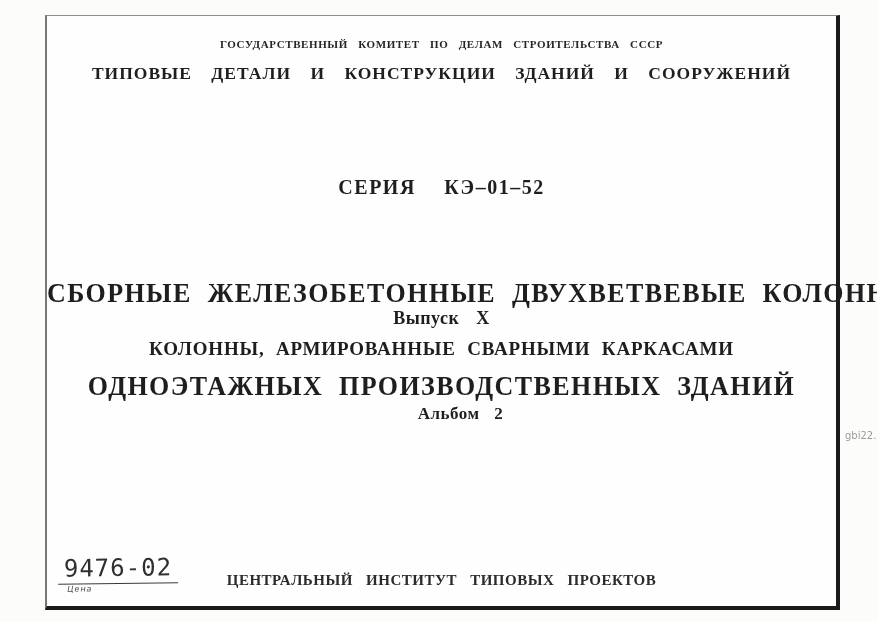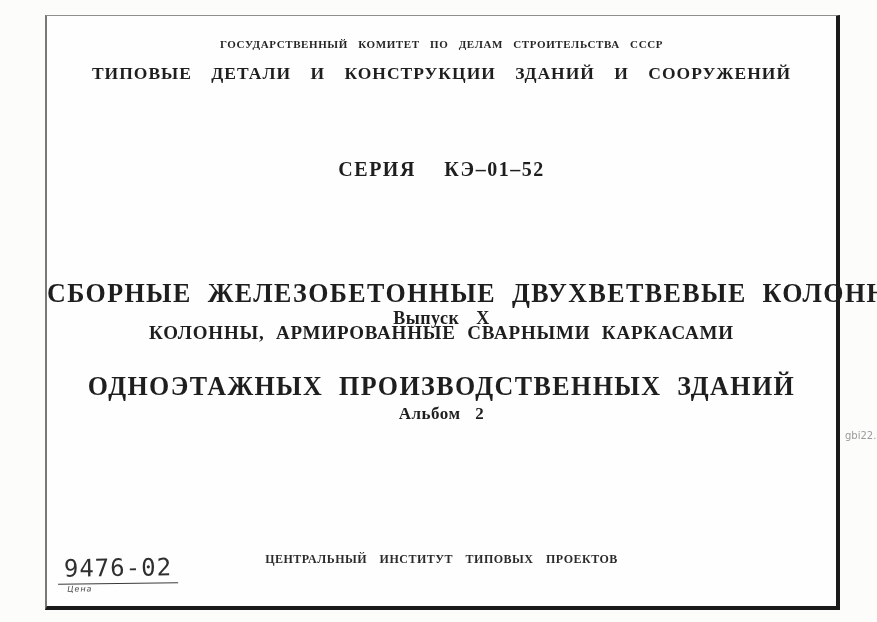--- a/index.html
+++ b/index.html
@@ -28,28 +28,28 @@
   .trow {
     position: absolute;
     left: 0; width: 100%;
     text-align: center;
     color: #1e1e1e;
     font-weight: bold;
     white-space: pre;
   }
   .committee   { top: 22px;  font-size: 11px;   letter-spacing: 0.6px; word-spacing: 7px;  color: #262626; }
   .typical     { top: 47px;  font-size: 17.5px; letter-spacing: 1px;   word-spacing: 14px; }
-  .series      { top: 142px; font-size: 20px;   letter-spacing: 1.5px; word-spacing: 22px; }
+  .series      { top: 160px; font-size: 20px;   letter-spacing: 1.5px; word-spacing: 22px; }
   .main-title  { top: 201px; font-size: 26px;   letter-spacing: 1.4px; word-spacing: 8px; line-height: 1.1;
                  transform: scaleY(1.08); transform-origin: top center; }
   .issue       { top: 292px; font-size: 18px;   letter-spacing: 0.5px; word-spacing: 12px; }
-  .issue-sub   { top: 306px; font-size: 19px;   letter-spacing: 0.8px; word-spacing: 6px; }
-  .album       { top: 388px; font-size: 17px;   letter-spacing: 0.5px; word-spacing: 10px; }
+  .issue-sub   { top: 322px; font-size: 19px;   letter-spacing: 0.8px; word-spacing: 6px; }
+  .album       { top: 388px; font-size: 17px;   letter-spacing: 0.5px; word-spacing: 10px; margin-left: 19px; }
   .album-sub   { top: 423px; font-size: 15px;   letter-spacing: 1.4px; word-spacing: 12px; }
-  .publisher   { top: 536px; font-size: 12px; letter-spacing: 0.5px; word-spacing: 9px; color: #2b2b2b; }
+  .publisher   { top: 556px; font-size: 15px; letter-spacing: 0.5px; word-spacing: 9px; color: #2b2b2b; }
   .city-year   { top: 571px; font-size: 10px;   letter-spacing: 0.5px; word-spacing: 7px;  color: #2b2b2b; }
 
   .doc-number-block {
     position: absolute;
     left: 6px; top: 538px;
     width: 130px;
     text-align: center;
     transform: rotate(-0.8deg);
   }
   .doc-number {

